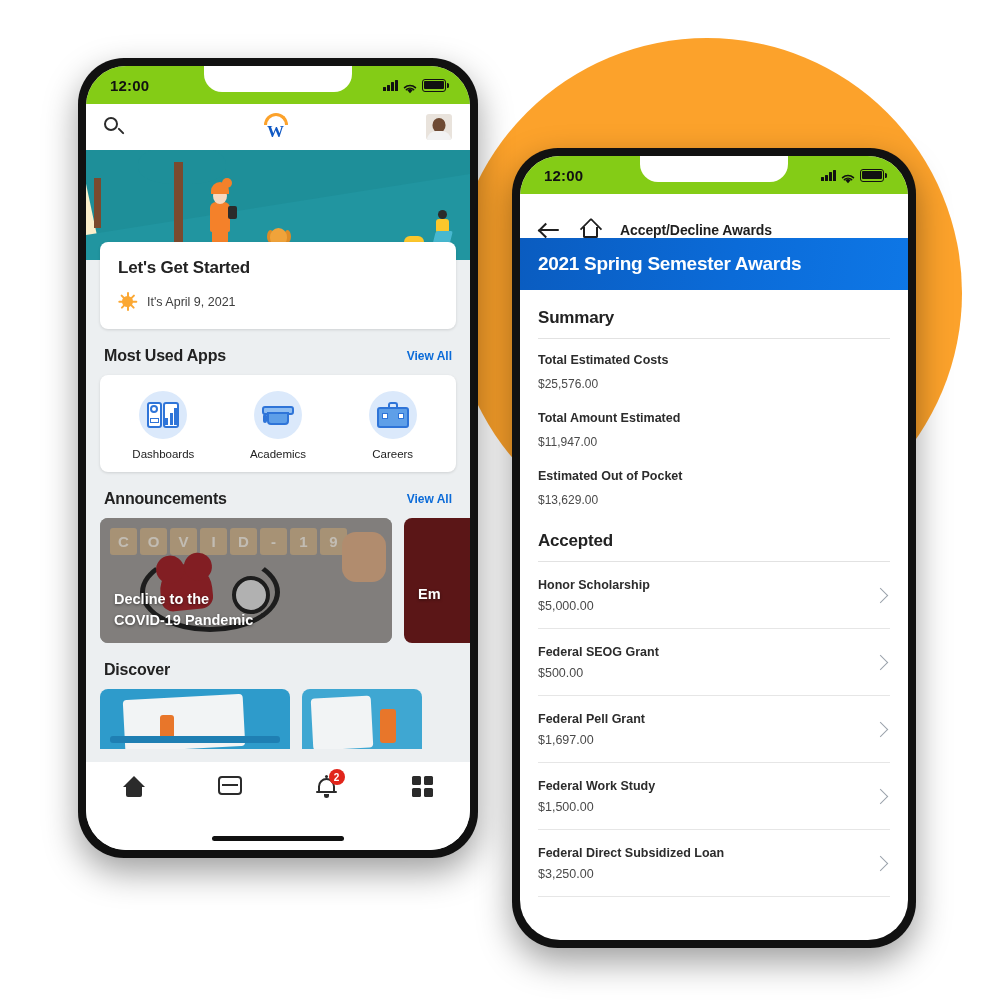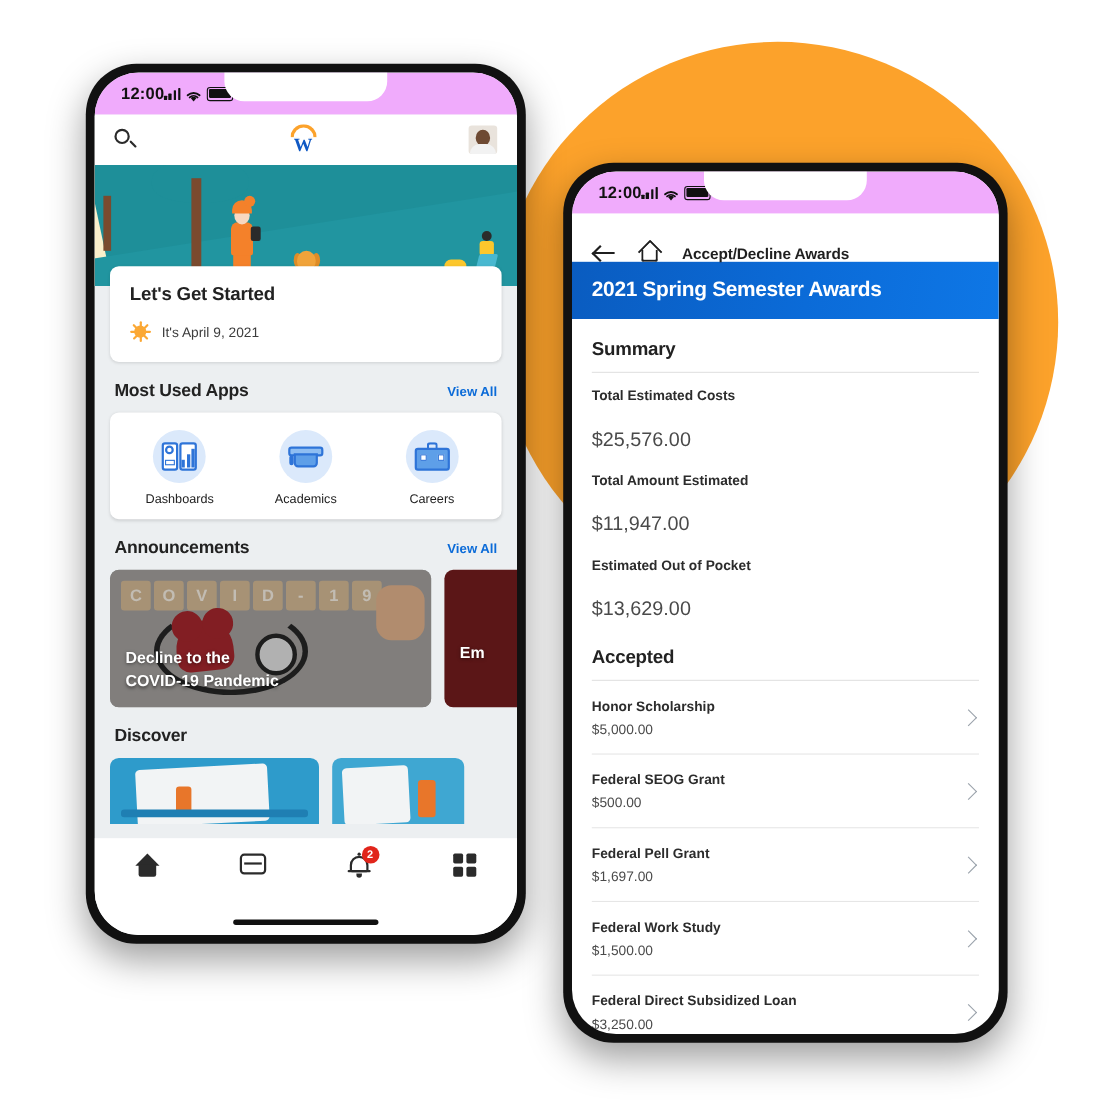--- a/index.html
+++ b/index.html
@@ -25,21 +25,21 @@
   .phone .screen{
     position:absolute;left:8px;top:8px;right:8px;bottom:8px;
     background:#fff;border-radius:40px;overflow:hidden;
   }
   .notch{
     position:absolute;left:50%;transform:translateX(-50%);top:0;
     width:148px;height:26px;background:#fff;border-radius:0 0 18px 18px;z-index:6;
   }
   .statusbar{
     position:relative;height:38px;display:flex;align-items:center;
-    justify-content:flex-start;padding:0 24px;background:#f0abfc;z-index:5;
+    justify-content:space-between;padding:0 24px;background:#84cc16;z-index:5;
   }
   .sb-time{font-size:15px;font-weight:bold;color:#111;letter-spacing:.2px;}
   .sb-icons{display:flex;align-items:center;gap:5px;}
   .bars{display:flex;align-items:flex-end;gap:1.5px;height:11px;}
   .bars i{display:block;width:2.6px;background:#111;border-radius:.6px;}
   .bars i:nth-child(1){height:4px;}
   .bars i:nth-child(2){height:6px;}
   .bars i:nth-child(3){height:8.5px;}
   .bars i:nth-child(4){height:11px;}
   .wifi{width:14px;height:11px;position:relative;}
@@ -212,21 +212,21 @@
     height:52px;display:flex;align-items:center;padding:0 18px;
     background:linear-gradient(100deg,#0A5CC0 0%,#0B6BD8 55%,#0E77E6 100%);
   }
   .blue-banner .bt{font-size:19px;font-weight:bold;color:#fff;letter-spacing:-.3px;text-align:center;}
   .p2-body{padding:0 18px;}
   .p2-sec{font-size:17px;font-weight:bold;color:#222;padding:18px 0 10px;letter-spacing:-.2px;}
   .p2-rule{height:1px;background:#E2E2E2;}
   .sum-item{padding:14px 0 6px;}
   .sum-item:first-of-type{padding-top:16px;}
   .sum-label{font-size:12.5px;font-weight:bold;color:#2c2c2c;}
-  .sum-value{font-size:18px;color:#4a4a4a;margin-top:22px;}
+  .sum-value{font-size:12px;color:#4a4a4a;margin-top:10px;}
   .award-row{
     display:flex;align-items:center;justify-content:space-between;
     padding:16px 0 15px;border-bottom:1px solid #E6E6E6;
   }
   .award-name{font-size:12.5px;font-weight:bold;color:#2c2c2c;}
   .award-amt{font-size:12.5px;color:#4a4a4a;margin-top:7px;}
   .chev{width:10px;height:10px;border-top:1.8px solid #9aa2ab;border-right:1.8px solid #9aa2ab;transform:rotate(45deg);flex:none;margin-right:4px;}
 </style>
 </head>
 <body>

